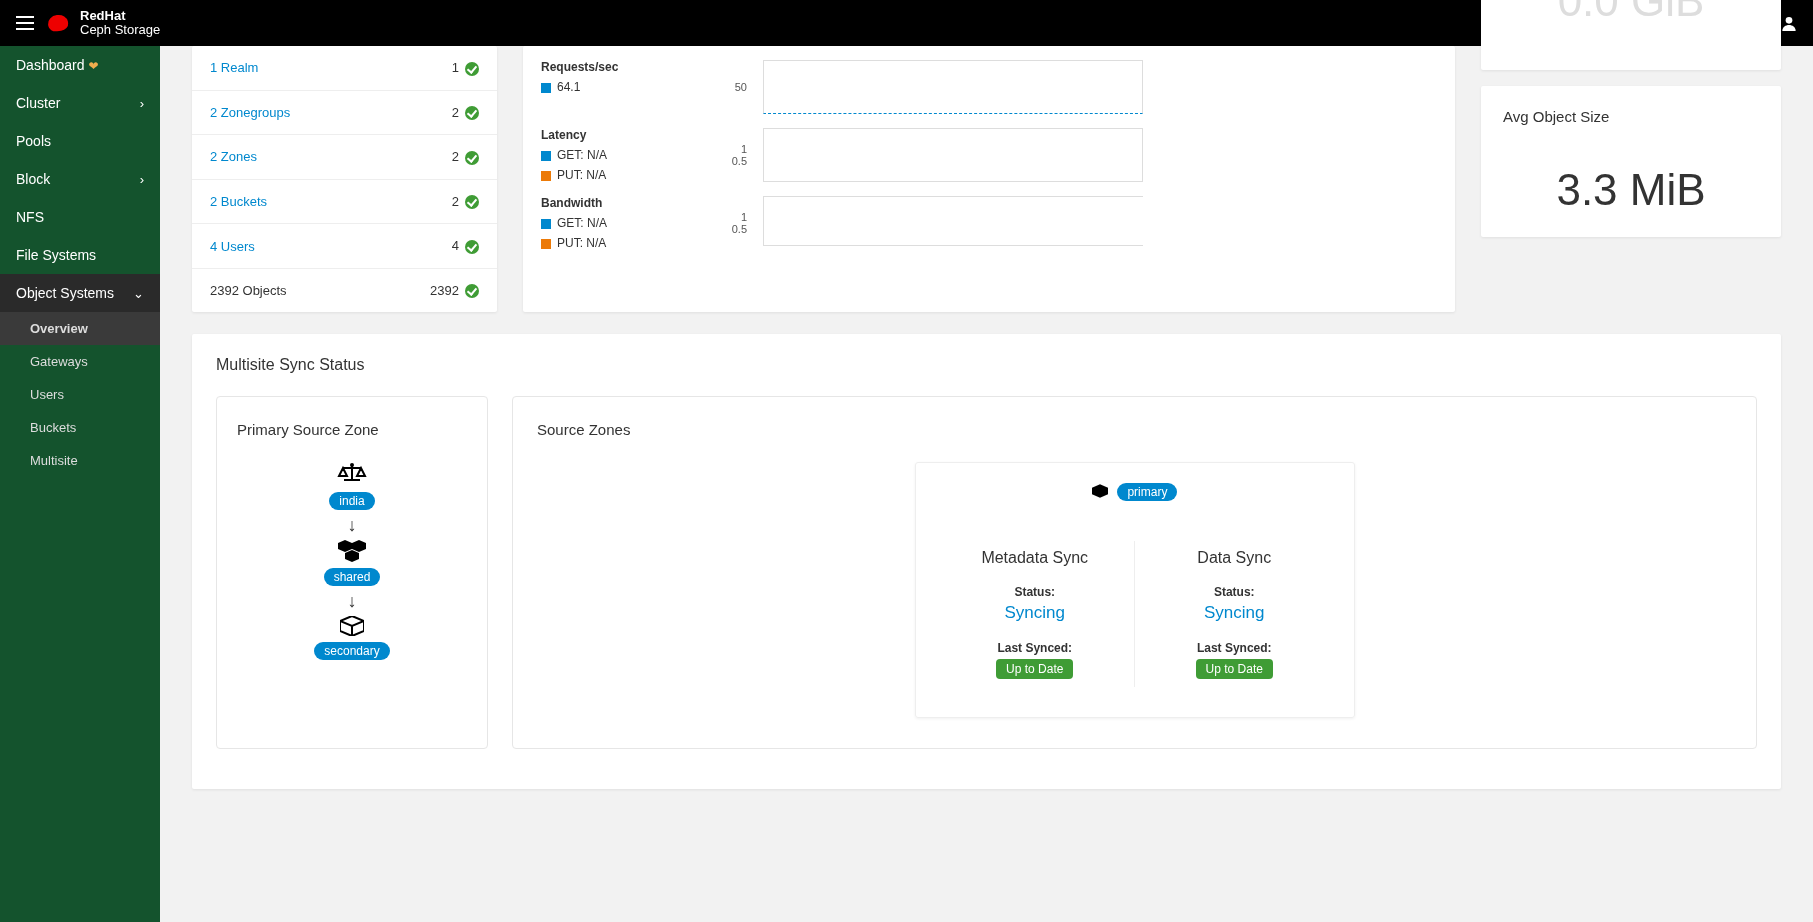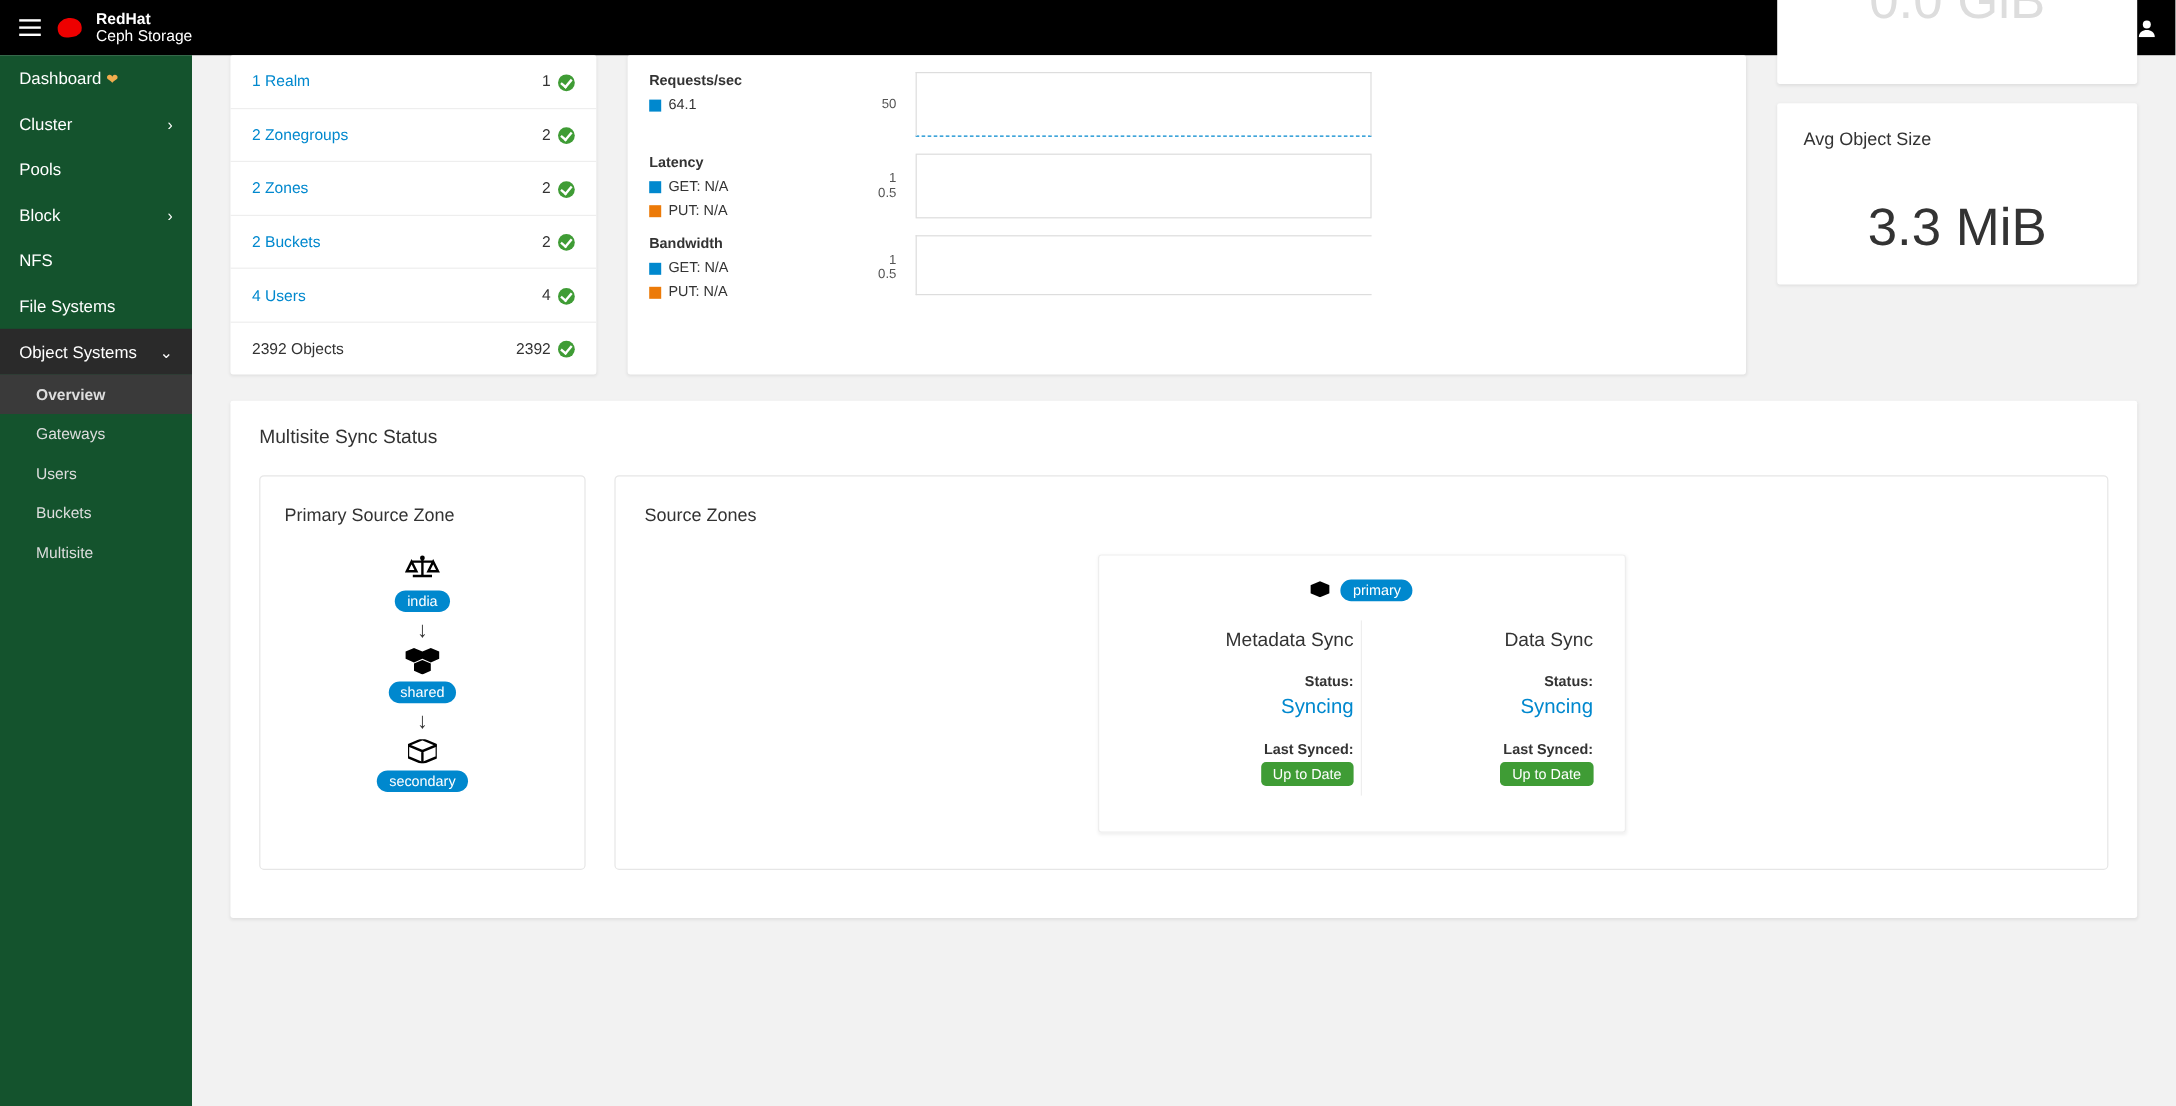--- a/index.html
+++ b/index.html
@@ -49,24 +49,24 @@
   .sync-card h3 { font-size:16px; font-weight:400; margin-bottom:22px;}
   .sync-row { display:flex; gap:24px; }
   .pz-card { border:1px solid #e6e6e6; border-radius:4px; width:272px; padding:24px 20px 30px 20px; }
   .pz-card h4, .sz-card h4 { font-size:15px; font-weight:400; margin-bottom:24px;}
   .tree { display:flex; flex-direction:column; align-items:center; gap:6px;}
   .tree svg { display:block;}
   .pill { background:#0088ce; color:#fff; font-size:12px; padding:2px 10px; border-radius:10px; display:inline-block;}
   .arrow-down { font-size:18px; line-height:1;}
   .sz-card { border:1px solid #e6e6e6; border-radius:4px; flex:1; padding:24px 24px 30px 24px;}
   .zone-panel { width:440px; margin:22px auto 0 auto; border:1px solid #eee; border-radius:3px; box-shadow:0 1px 3px rgba(0,0,0,.06); padding:20px 20px 30px 20px;}
-  .zone-head{ text-align:center; margin-bottom:16px;}
+  .zone-head{ text-align:center; margin-bottom:0;}
   .cube-ico{ display:inline-block; vertical-align:middle; margin-right:6px;}
   .sync-cols { display:flex; }
-  .sync-col { flex:1; text-align:right; padding:8px 6px;}
+  .sync-col { flex:1; text-align:center; padding:8px 6px;margin-top:40px;}
   .sync-col.divider { border-right:1px solid #eee;}
   .sync-col h5 { font-size:16px; font-weight:400; margin-bottom:18px;}
   .kv-label{ font-size:12px; font-weight:600; margin-bottom:4px;}
   .syncing { color:#0088ce; font-size:17px; margin-bottom:18px;}
   .badge-green{ background:#3f9c35; color:#fff; font-size:12px; padding:3px 10px; border-radius:4px; display:inline-block;}
   .col-right { display:flex; flex-direction:column; gap:16px;}
 </style>
 </head>
 <body>
 

